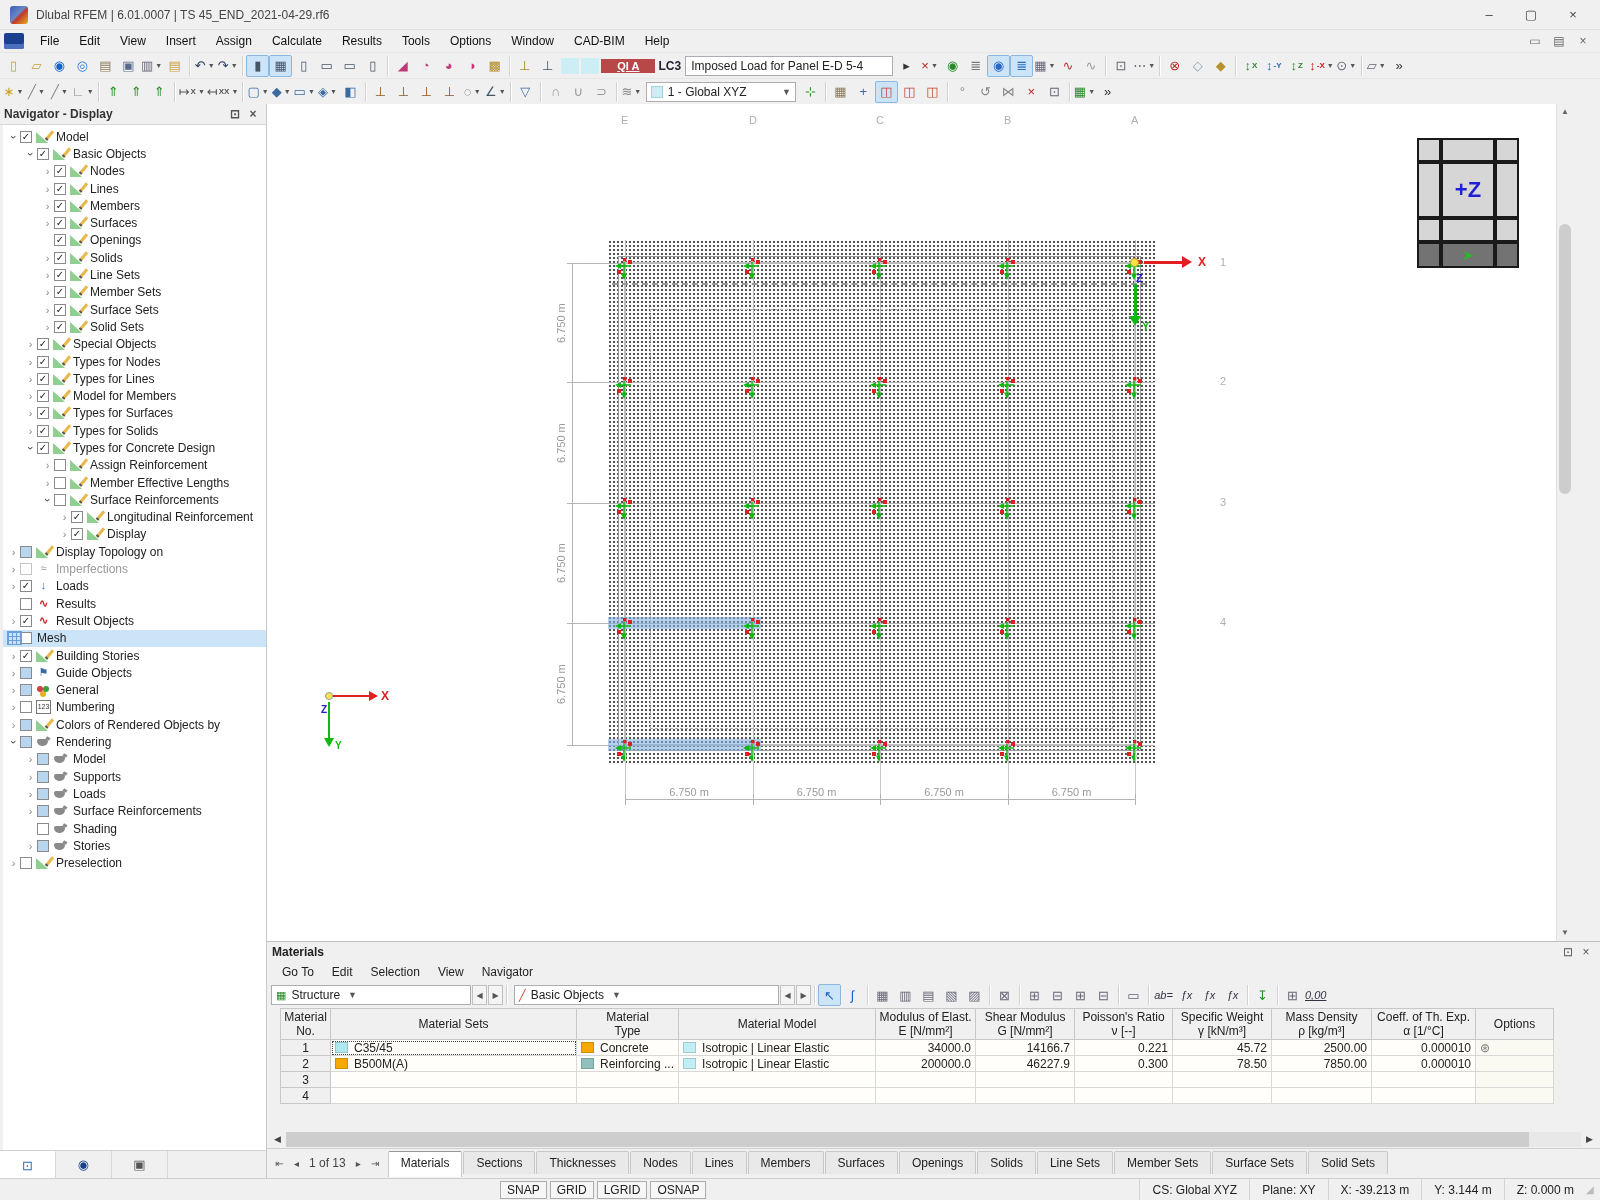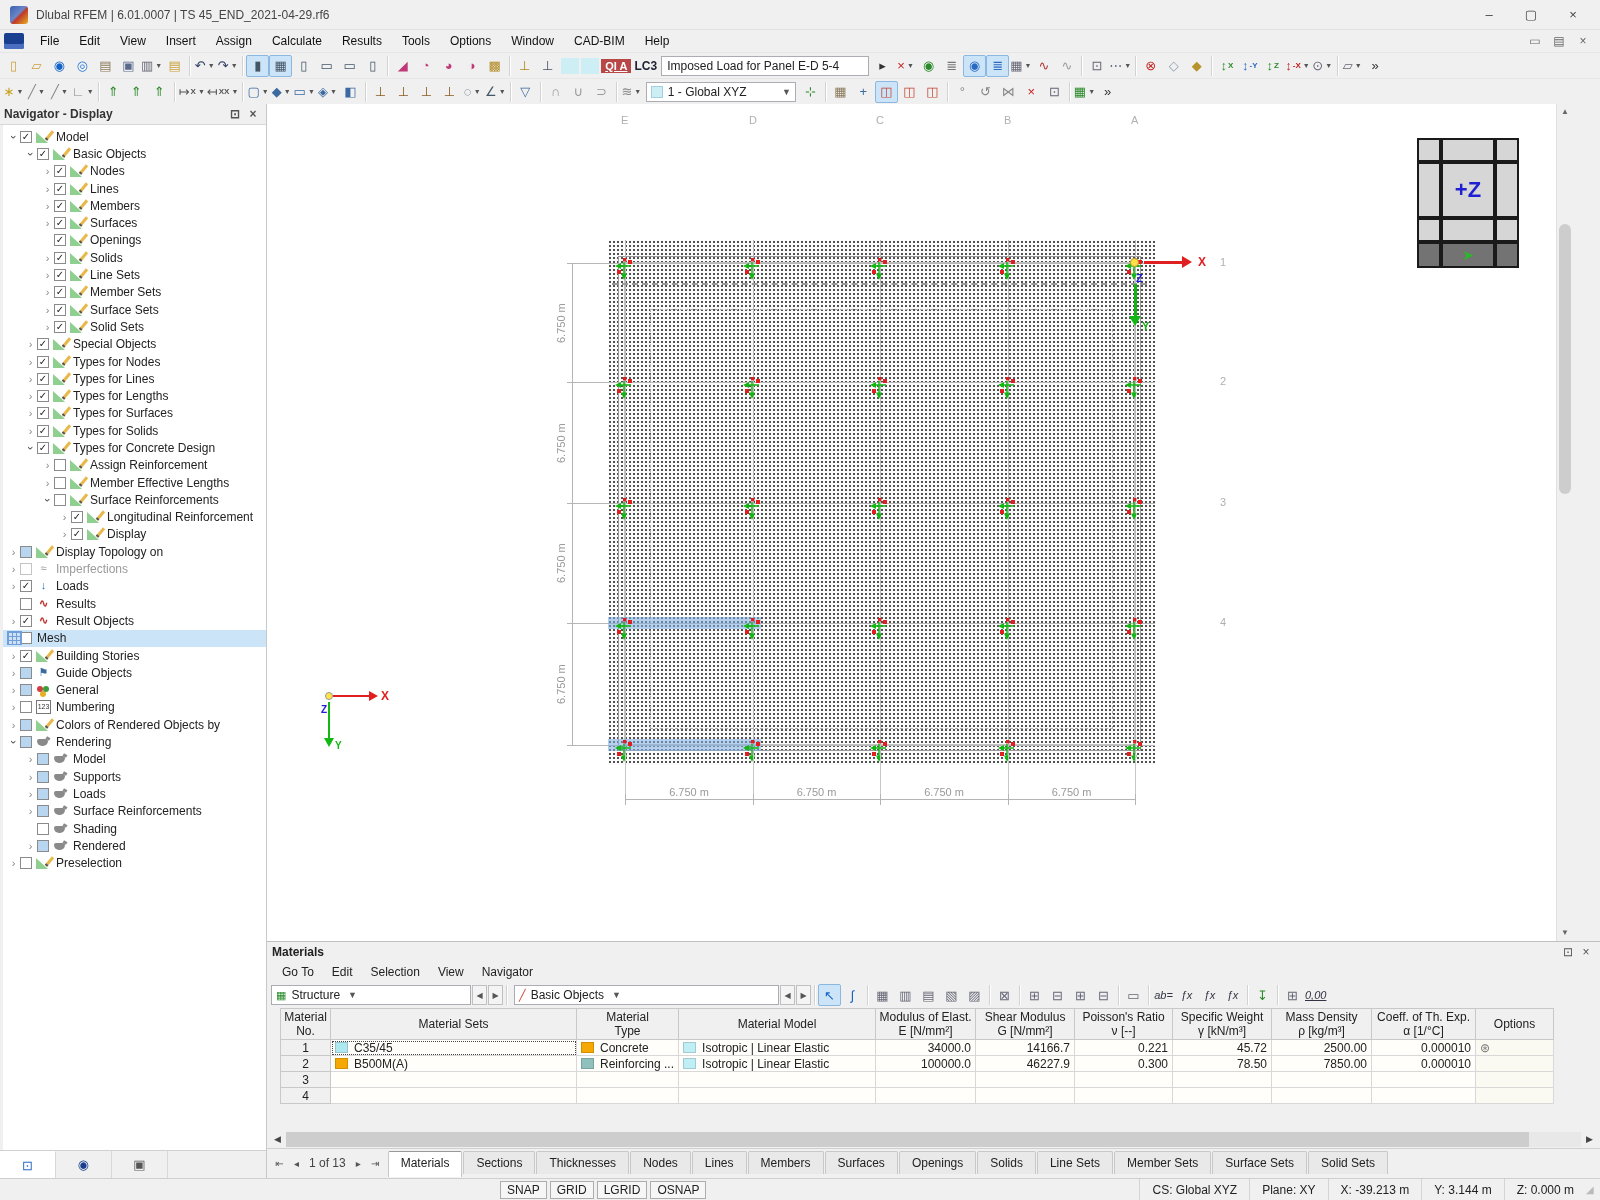--- a/index.html
+++ b/index.html
@@ -26,21 +26,21 @@
   
   .tb { height:26px; display:flex; align-items:center; background:#f0f0f0; padding:0 2px; border-top:1px solid #e6e6e6;}
   .tbtn { min-width:23px; height:22px; display:flex; align-items:center; justify-content:center;
     border:1px solid transparent; border-radius:2px; margin:0 0px; font-size:13px; position:relative; cursor:default;}
   .tbtn.active { background:#cce4f7; border-color:#8ab8e0; }
   .tbtn .sub { font-size:8px; font-weight:bold; margin-left:1px; }
   .tbtn .dd { font-size:7px; color:#555; margin-left:2px; }
   .tsep { width:1px; height:20px; background:#d2d2d2; margin:0 3px; box-shadow:1px 0 0 #fff;}
   .lc-group { display:flex; align-items:center; height:22px; margin:0 2px; }
   .lc-sw { width:18px; height:16px; background:#cdeef5; border:1px solid #cdeef5; margin-right:2px;}
-  .lc-badge { background:#b84848; color:#fff; font-size:11px; padding:1px 4px; font-weight:bold; margin-right:3px;text-decoration:underline;}
+  .lc-badge { background:#b84848; color:#fff; font-size:11px; padding:1px 16px; font-weight:bold; margin-right:3px;text-decoration:underline;}
   .lc-id { font-weight:bold; color:#223; margin-right:4px; font-size:12px;}
   .lc-name { width:208px; height:20px; background:#fff; border:1px solid #abadb3; padding:1px 5px; font-size:12px;
     white-space:nowrap; overflow:hidden; display:flex; align-items:center;}
   .cs-select { display:flex; align-items:center; width:150px; height:20px; background:#fff; border:1px solid #abadb3;
     margin:0 3px; padding:0 4px; }
   .cs-select .sw { width:12px; height:12px; background:#cdeef5; margin-right:5px; border:1px solid #9fd2da;}
   .cs-select .car { margin-left:auto; color:#555; font-size:9px;}
 
   
   .workspace { position:absolute; left:0; top:104px; right:0; bottom:22px;padding-left:12px; }
@@ -611,21 +611,21 @@
           <div class="tree-row" style="padding-left: 21px;">
             <span class="chev">›</span>
             <span class="cb">✓</span>
             <span class="ti ruler"></span>
             <span class="tlabel">Types for Lines</span>
           </div>
           <div class="tree-row" style="padding-left: 21px;">
             <span class="chev">›</span>
             <span class="cb">✓</span>
             <span class="ti ruler"></span>
-            <span class="tlabel">Types for Lengths</span>
+            <span class="tlabel">Model for Members</span>
           </div>
           <div class="tree-row" style="padding-left: 21px;">
             <span class="chev">›</span>
             <span class="cb">✓</span>
             <span class="ti ruler"></span>
             <span class="tlabel">Types for Surfaces</span>
           </div>
           <div class="tree-row" style="padding-left: 21px;">
             <span class="chev">›</span>
             <span class="cb">✓</span>
@@ -767,21 +767,21 @@
           <div class="tree-row" style="padding-left: 21px;">
             <span class="chev"></span>
             <span class="cb"></span>
             <span class="ti teapot"></span>
             <span class="tlabel">Shading</span>
           </div>
           <div class="tree-row" style="padding-left: 21px;">
             <span class="chev">›</span>
             <span class="cb part"></span>
             <span class="ti teapot"></span>
-            <span class="tlabel">Rendered</span>
+            <span class="tlabel">Stories</span>
           </div>
           <div class="tree-row" style="padding-left: 4px;">
             <span class="chev">›</span>
             <span class="cb"></span>
             <span class="ti ruler"></span>
             <span class="tlabel">Preselection</span>
           </div>
         </div>
       <div class="nav-tabs">
         <div class="nav-tab active">
@@ -1250,21 +1250,21 @@
                 <td class="num">45.72</td>
                 <td class="num">2500.00</td>
                 <td class="num">0.000010</td>
                 <td class="opt"><span style="color:#777;">⊛</span></td>
               </tr>
               <tr>
                 <td class="noc">2</td>
                 <td class="namecell"><span class="sw" style="background:#f5a800"></span>B500M(A)</td>
                 <td><span class="sw" style="background:#8fc0bc"></span>Reinforcing ...</td>
                 <td><span class="sw" style="background:#bfeef5"></span>Isotropic | Linear Elastic</td>
-                <td class="num">100000.0</td>
+                <td class="num">200000.0</td>
                 <td class="num">46227.9</td>
                 <td class="num">0.300</td>
                 <td class="num">78.50</td>
                 <td class="num">7850.00</td>
                 <td class="num">0.000010</td>
                 <td class="opt"></td>
               </tr>
               <tr>
                 <td class="noc">3</td>
                 <td class="namecell"></td>

